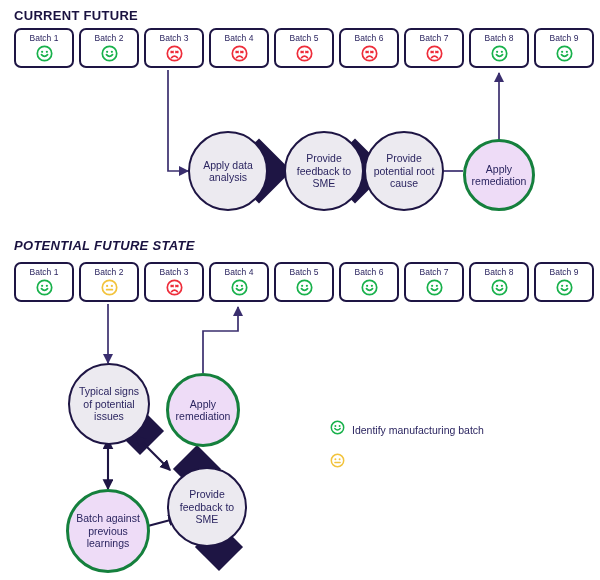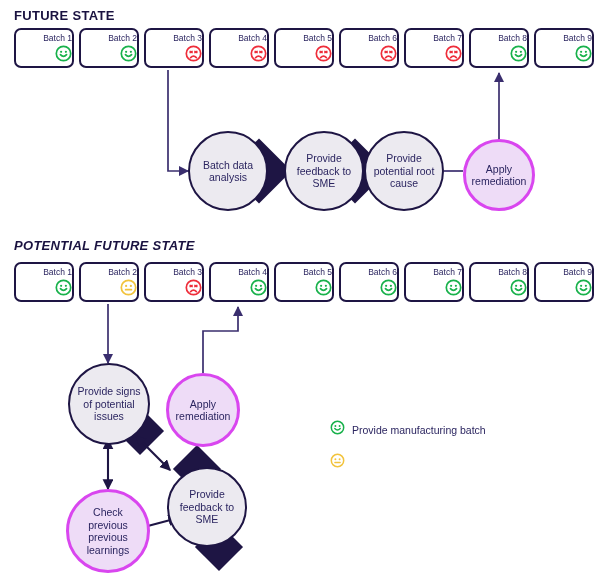--- a/index.html
+++ b/index.html
@@ -27,21 +27,21 @@
   .batch-row { position: absolute; left: 0; top: 0; }
   .batch-card {
     position: absolute;
     width: 60px; height: 40px;
     box-sizing: border-box;
     border: 2.5px solid #1e1544;
     border-radius: 7px;
     background: #ffffff;
     display: flex;
     flex-direction: column;
-    align-items: flex-end;
+    align-items: center;
     justify-content: flex-start;
     padding-top: 3px;
   }
   .batch-label {
     font-size: 8.5px;
     color: #2b2560;
     line-height: 11px;
     white-space: nowrap;
   }
   .face { margin-top: 1px; }
@@ -59,21 +59,21 @@
     line-height: 12.5px;
     color: #2b2560;
     z-index: 3;
   }
   .node-gray {
     background: #eceaf0;
     border: 2.5px solid #1e1544;
   }
   .node-purple {
     background: #eedcf7;
-    border: 3px solid #d946ef;
+    border: 3px solid #15803d;
   }
   .node .lbl { position: relative; z-index: 4; padding: 0 4px; }
 
   
   .tail {
     position: absolute;
     background: #1e1544;
     z-index: 1;
   }
 
@@ -91,21 +91,21 @@
     display: flex;
     align-items: center;
     margin-bottom: 14px;
   }
   .legend-row .face { margin-top: 0; margin-right: 7px; flex: none; }
   .legend-text { font-size: 10.5px; color: #2b2560; white-space: nowrap; }
 </style>
 </head>
 <body>
 
-<div class="section-title" id="title-current">FUTURE STATE</div>
+<div class="section-title" id="title-current">CURRENT FUTURE</div>
 
 <div class="section-title" id="title-future">POTENTIAL FUTURE STATE</div>
 
 <div class="batch-row" id="row-current">
   <div class="batch-card" style="left:14px;top:28px">
     <span class="batch-label">Batch 1</span>
     <span class="face"><svg width="17" height="17" viewBox="0 0 17 17">
           <circle cx="8.5" cy="8.5" r="7.2" fill="none" stroke="#18b14b" stroke-width="1.7000000000000002"></circle>
           <circle cx="6.12" cy="6.800000000000001" r="1.105" fill="#18b14b"></circle>
           <circle cx="10.88" cy="6.800000000000001" r="1.105" fill="#18b14b"></circle>
@@ -324,64 +324,64 @@
   <g>
     <path d="M142,442 L170,470" fill="none" stroke="#1e1544" stroke-width="2.1" marker-start="url(#ahe)" marker-end="url(#ahs)"></path>
   </g>
   <g>
     <path d="M144,527 L178,518" fill="none" stroke="#1e1544" stroke-width="2.1" marker-start="url(#ahe)" marker-end="url(#ahs)"></path>
   </g>
 </svg>
 
 <div class="tail" style="left:236px;top:148px;width:46px;height:46px;transform:rotate(45deg)"></div>
 <div class="node node-gray" style="left:188px;top:131px;width:80px;height:80px">
-  <span class="lbl">Batch data analysis</span>
+  <span class="lbl">Apply data analysis</span>
 </div>
 
 <div class="tail" style="left:332px;top:148px;width:46px;height:46px;transform:rotate(45deg)"></div>
 <div class="node node-gray" style="left:284px;top:131px;width:80px;height:80px">
   <span class="lbl">Provide feedback to SME</span>
 </div>
 
 <div class="node node-gray" style="left:364px;top:131px;width:80px;height:80px">
   <span class="lbl">Provide potential root cause</span>
 </div>
 
 <div class="node node-purple" style="left:463px;top:139px;width:72px;height:72px">
   <span class="lbl">Apply remediation</span>
 </div>
 
 <div class="tail" style="left:123px;top:414px;width:34px;height:34px;transform:rotate(45deg)"></div>
 <div class="node node-gray" style="left:68px;top:363px;width:82px;height:82px">
-  <span class="lbl">Provide signs of potential issues</span>
+  <span class="lbl">Typical signs of potential issues</span>
 </div>
 
 <div class="node node-purple" style="left:166px;top:373px;width:74px;height:74px">
   <span class="lbl">Apply remediation</span>
 </div>
 
 <div class="tail" style="left:180px;top:452px;width:34px;height:34px;transform:rotate(45deg)"></div>
 <div class="tail" style="left:202px;top:530px;width:34px;height:34px;transform:rotate(45deg)"></div>
 <div class="node node-gray" style="left:167px;top:467px;width:80px;height:80px">
   <span class="lbl">Provide feedback to SME</span>
 </div>
 
 <div class="node node-purple" style="left:66px;top:489px;width:84px;height:84px">
-  <span class="lbl">Check previous previous learnings</span>
+  <span class="lbl">Batch against previous learnings</span>
 </div>
 
 <div id="legend">
   <div class="legend-row">
     <span class="face"><svg width="15" height="15" viewBox="0 0 15 15">
           <circle cx="7.5" cy="7.5" r="6.2" fill="none" stroke="#18b14b" stroke-width="1.5"></circle>
           <circle cx="5.3999999999999995" cy="6" r="0.9750000000000001" fill="#18b14b"></circle>
           <circle cx="9.6" cy="6" r="0.9750000000000001" fill="#18b14b"></circle>
           <path d="M4.8,8.549999999999999 Q7.5,11.4 10.200000000000001,8.549999999999999" fill="none" stroke="#18b14b" stroke-width="1.5" stroke-linecap="round"></path>
         </svg></span>
-    <span class="legend-text">Provide manufacturing batch</span>
+    <span class="legend-text">Identify manufacturing batch</span>
   </div>
   <div class="legend-row">
     <span class="face"><svg width="15" height="15" viewBox="0 0 15 15">
           <circle cx="7.5" cy="7.5" r="6.2" fill="none" stroke="#f2c33c" stroke-width="1.5"></circle>
           <circle cx="5.3999999999999995" cy="6.1499999999999995" r="0.9750000000000001" fill="#f2c33c"></circle>
           <circle cx="9.6" cy="6.1499999999999995" r="0.9750000000000001" fill="#f2c33c"></circle>
           <path d="M4.95,9.45 L10.05,9.45" fill="none" stroke="#f2c33c" stroke-width="1.5" stroke-linecap="round"></path>
         </svg></span>
   </div>
 </div>

